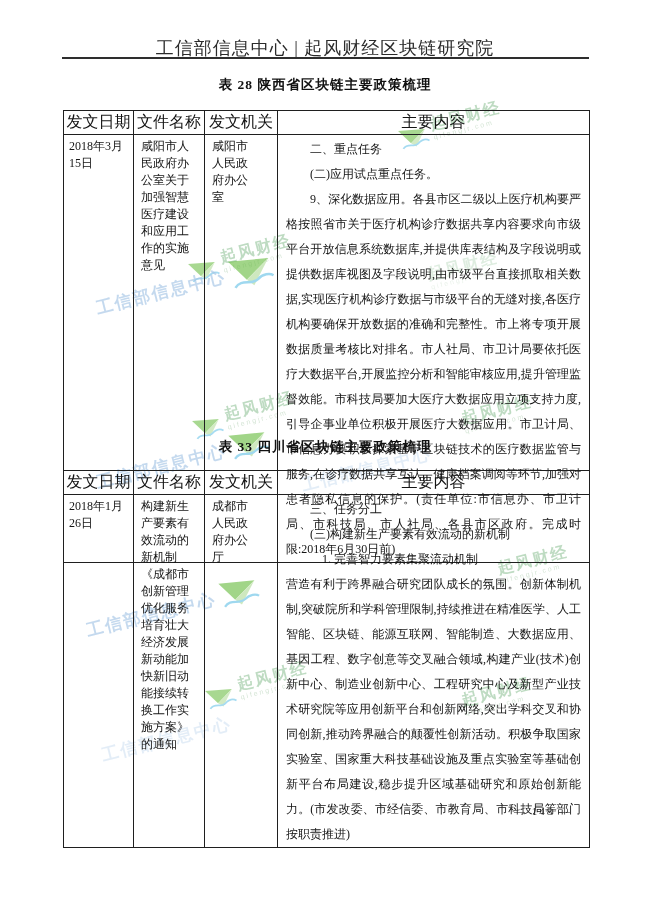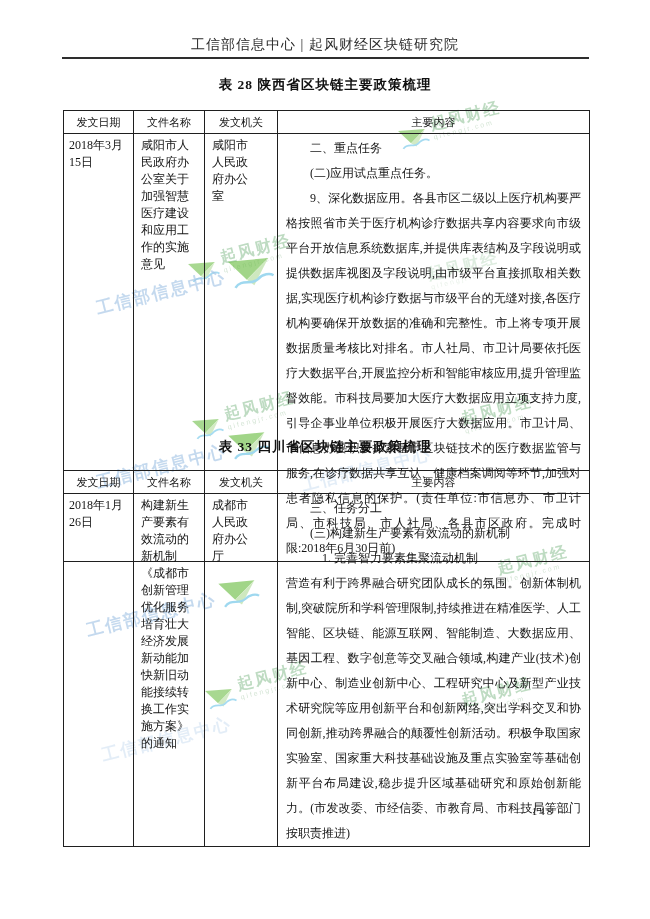--- a/index.html
+++ b/index.html
@@ -6,21 +6,21 @@
   .page{
     position:relative;width:650px;height:919px;margin:0 auto;
     background:#ffffff;overflow:hidden;
     font-family:"Liberation Serif","DejaVu Serif",serif;
     color:#1c1c1c;
     --wm-blue:#a6c6e6;--wm-green:#94c49a;--logo-green:#6fbf49;--logo-blue:#6cc4e8;
   }
   
   .doc-header{
     position:absolute;left:0;top:36px;width:100%;
-    text-align:center;font-size:14px;letter-spacing:1px;color:#2b2b2b;
+    text-align:center;font-size:18px;letter-spacing:1px;color:#2b2b2b;
   }
   .header-rule{
     position:absolute;left:62px;top:57px;width:527px;height:0;
     border-top:2px solid #2e2e2e;
   }
   
   .tbl-title{
     position:absolute;left:0;width:100%;text-align:center;
     font-size:13.5px;font-weight:bold;color:#111;letter-spacing:1px;
   }
@@ -33,21 +33,21 @@
     font-size:12px;color:#141414;
   }
   #table-1{top:110px;}
   #table-2{top:470px;}
   table.policy th,table.policy td{
     border:1px solid #1f1f1f;vertical-align:top;
     overflow:hidden;background:transparent;
   }
   table.policy{border:1.5px solid #1f1f1f;}
   table.policy th{
-    height:20px;font-weight:normal;font-size:11px;
+    height:20px;font-weight:normal;font-size:16px;
     text-align:center;vertical-align:middle;padding:1px 0;
   }
   td.c-date{padding:3px 3px 0 5px;line-height:17px;}
   td.c-file{padding:3px 4px 0 7px;line-height:17px;margin-left:48px;}
   td.c-agency{padding:3px 20px 0 7px;line-height:17px;}
   td.c-content{
     padding:2px 8px 0 8px;line-height:25px;
     white-space:pre-line;text-align:justify;text-justify:inter-character;
   }
   tr.r1-t1{height:276px;}

